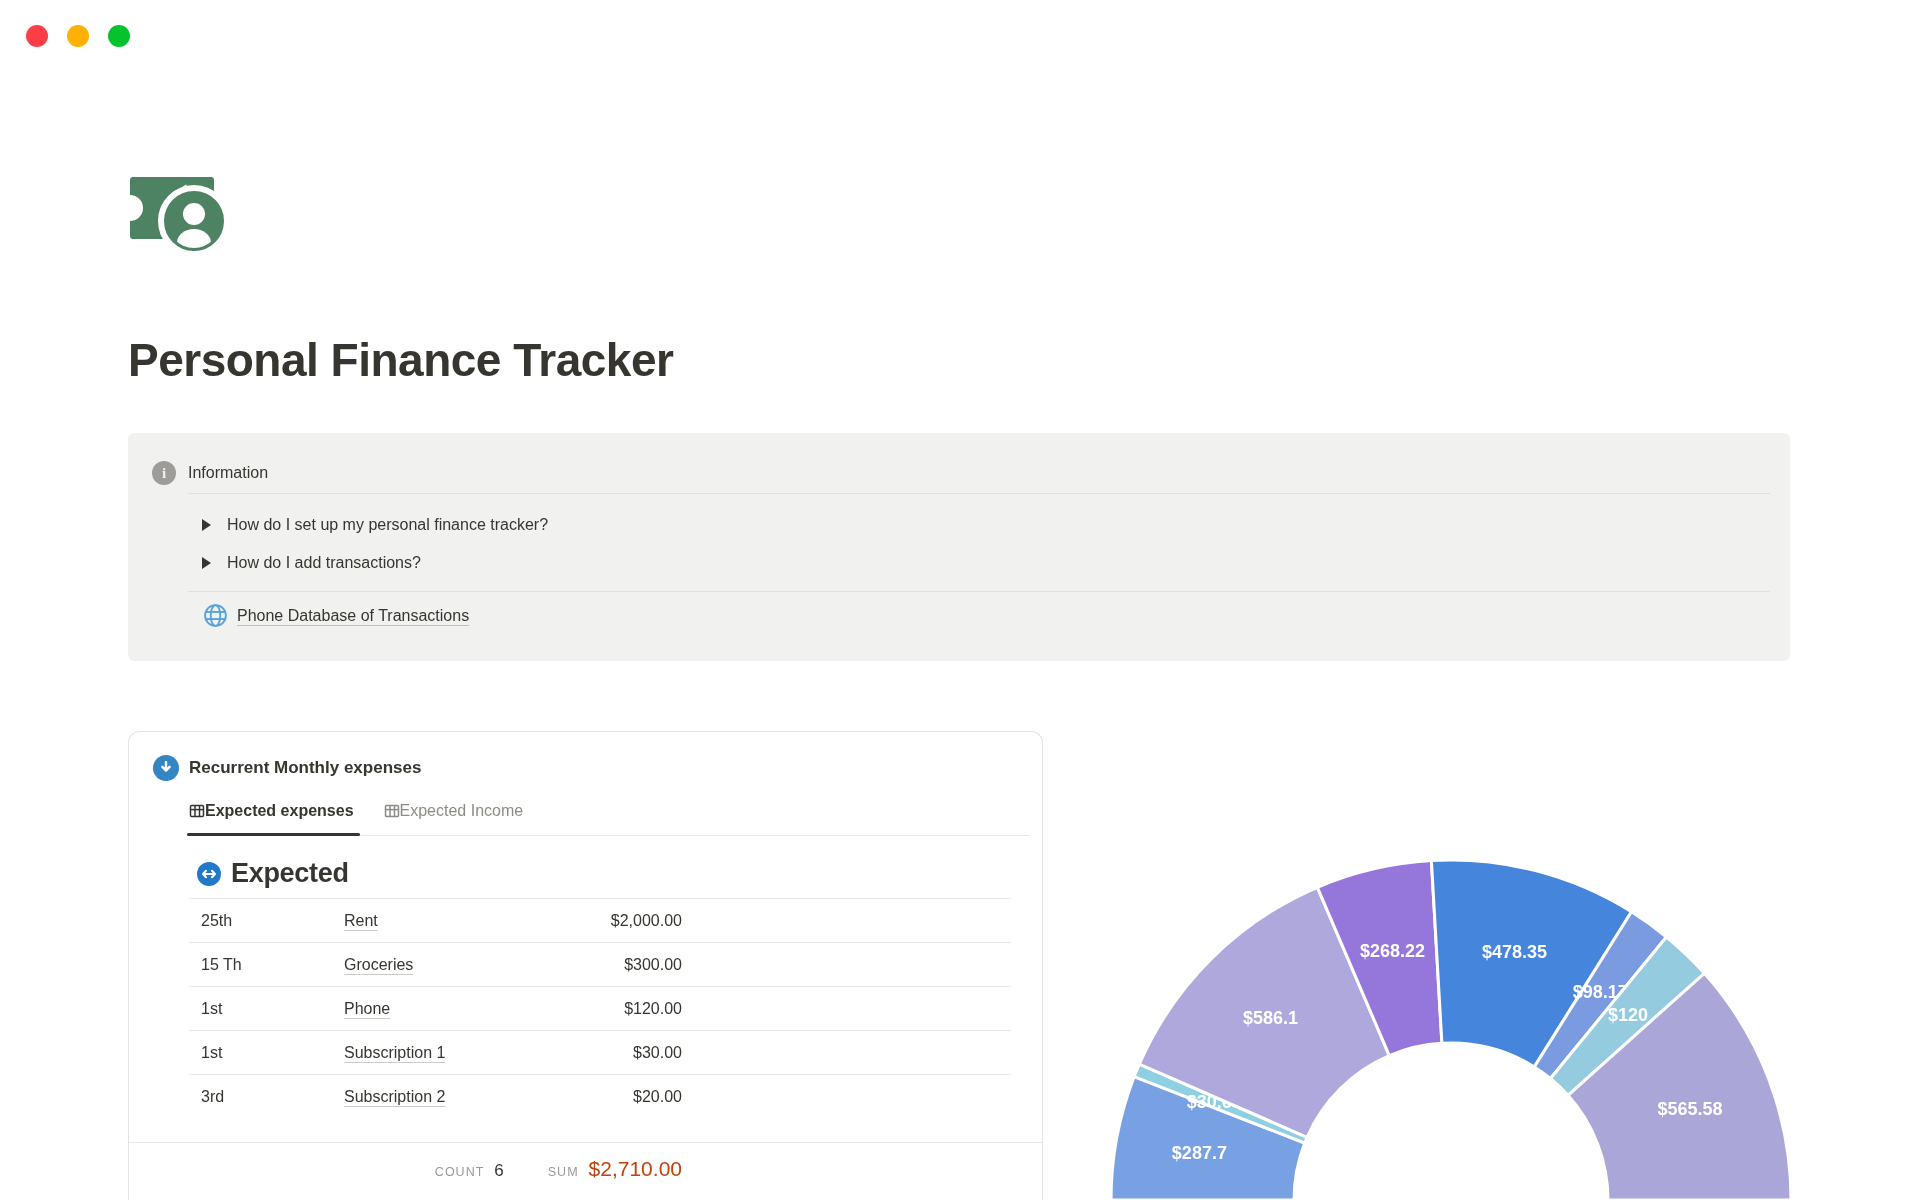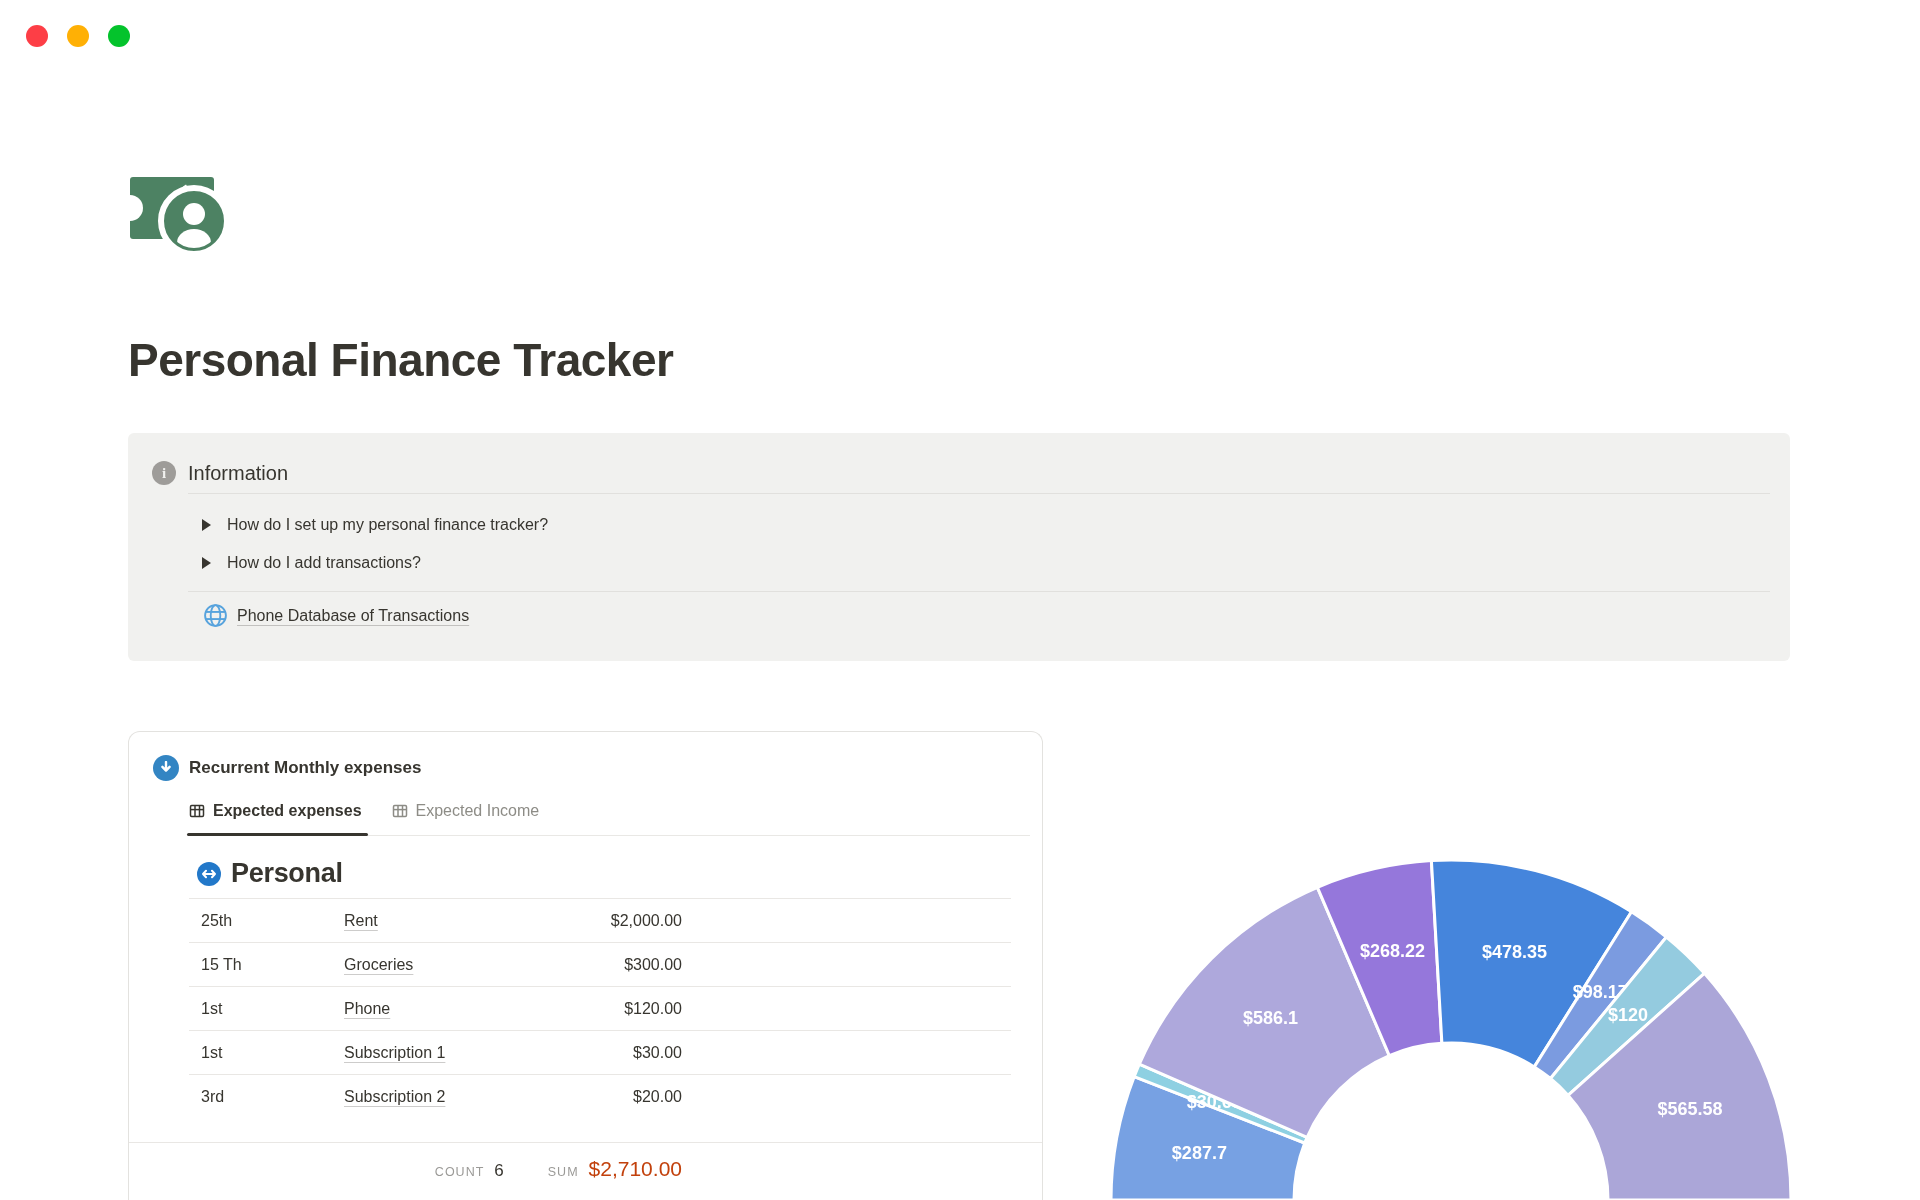--- a/index.html
+++ b/index.html
@@ -18,41 +18,41 @@
   .page-title { position:absolute; left:128px; top:333px; font-size:46px; font-weight:700;
     letter-spacing:-0.5px; color:#37352f; }
 
   
   .callout { position:absolute; left:128px; top:433px; width:1662px; height:228px;
     background:#f1f1ef; border-radius:6px; }
   .callout-head { position:absolute; left:24px; top:28px; display:flex; align-items:center; gap:12px; }
   .info-badge { width:24px; height:24px; border-radius:50%; background:#9e9c99; color:#f1f1ef;
     font-size:15px; font-weight:700; font-family:"Liberation Serif",serif;
     display:flex; align-items:center; justify-content:center; }
-  .callout-title { font-size:20px; }
+  .callout-title { font-size:16px; }
   .c-divider { position:absolute; left:60px; right:20px; height:1px; background:#e1e0dd; }
   .toggle-row { position:absolute; left:74px; height:32px; display:flex; align-items:center; gap:16px;
     font-size:16px; cursor:pointer; }
   .tri { width:0; height:0; border-left:9px solid #37352f; border-top:6px solid transparent;
     border-bottom:6px solid transparent; }
   .db-link-row { position:absolute; left:75px; top:603px; display:flex; align-items:center; gap:9px; }
   .db-link-row { top:170px; }
   .db-link { font-size:16px; font-weight:500; text-decoration:underline;
     text-decoration-color:rgba(55,53,47,.25); text-underline-offset:4px; color:#37352f; }
 
   
   .card { position:absolute; left:128px; top:731px; width:915px; height:470px;
     border:1px solid #e3e2df; border-bottom:none; border-radius:12px 12px 0 0; background:#fff; overflow:hidden; }
   .card-head { position:absolute; left:24px; top:23px; display:flex; align-items:center; gap:10px; }
   .blue-circle { width:26px; height:26px; border-radius:50%; background:#3385c3; color:#fff;
     display:flex; align-items:center; justify-content:center; }
   .card-title { font-size:17px; font-weight:600; }
   .tabs { position:absolute; left:60px; right:12px; top:66px; height:38px; display:flex; gap:30px;
     border-bottom:1px solid #e9e8e5; }
-  .tab { display:flex; align-items:center; gap:8px; font-size:16px; color:#8d8c86; position:relative;
+  .tab { display:flex; align-items:center; font-size:16px; color:#8d8c86; position:relative;
     padding-bottom:12px; cursor:pointer; }
   .tab.active { color:#37352f; font-weight:600; }
   .tab.active::after { content:""; position:absolute; left:-2px; right:-6px; bottom:-1px; height:3px;
     background:#37352f; border-radius:2px; }
   .section-head { position:absolute; left:68px; top:126px; display:flex; align-items:center; gap:10px; }
   .link-bullet { width:24px; height:24px; border-radius:50%; background:#2278c9; color:#fff;
     display:flex; align-items:center; justify-content:center; font-size:14px; font-weight:700; }
   .section-title { font-size:27px; font-weight:700; letter-spacing:-0.3px; }
 
   .table { position:absolute; left:60px; top:166px; width:822px; }
@@ -167,21 +167,21 @@
         <span>Expected Income</span>
       </div>
     </div>
 
     <div class="section-head">
       <div class="link-bullet">
         <svg width="14" height="14" viewBox="0 0 14 14">
             <path d="M1 7 h12 M4 3.8 L1 7 L4 10.2 M10 3.8 L13 7 L10 10.2" fill="none" stroke="#fff" stroke-width="2" stroke-linecap="round" stroke-linejoin="round"></path>
           </svg>
       </div>
-      <div class="section-title">Personal</div>
+      <div class="section-title">Expected</div>
     </div>
 
     <div class="table">
       <div id="rows-host">
     <div class="trow">
       <div class="td due">25th</div>
       <div class="td name"><a>Rent</a></div>
       <div class="td amount">$2,000.00</div>
     </div>
 

